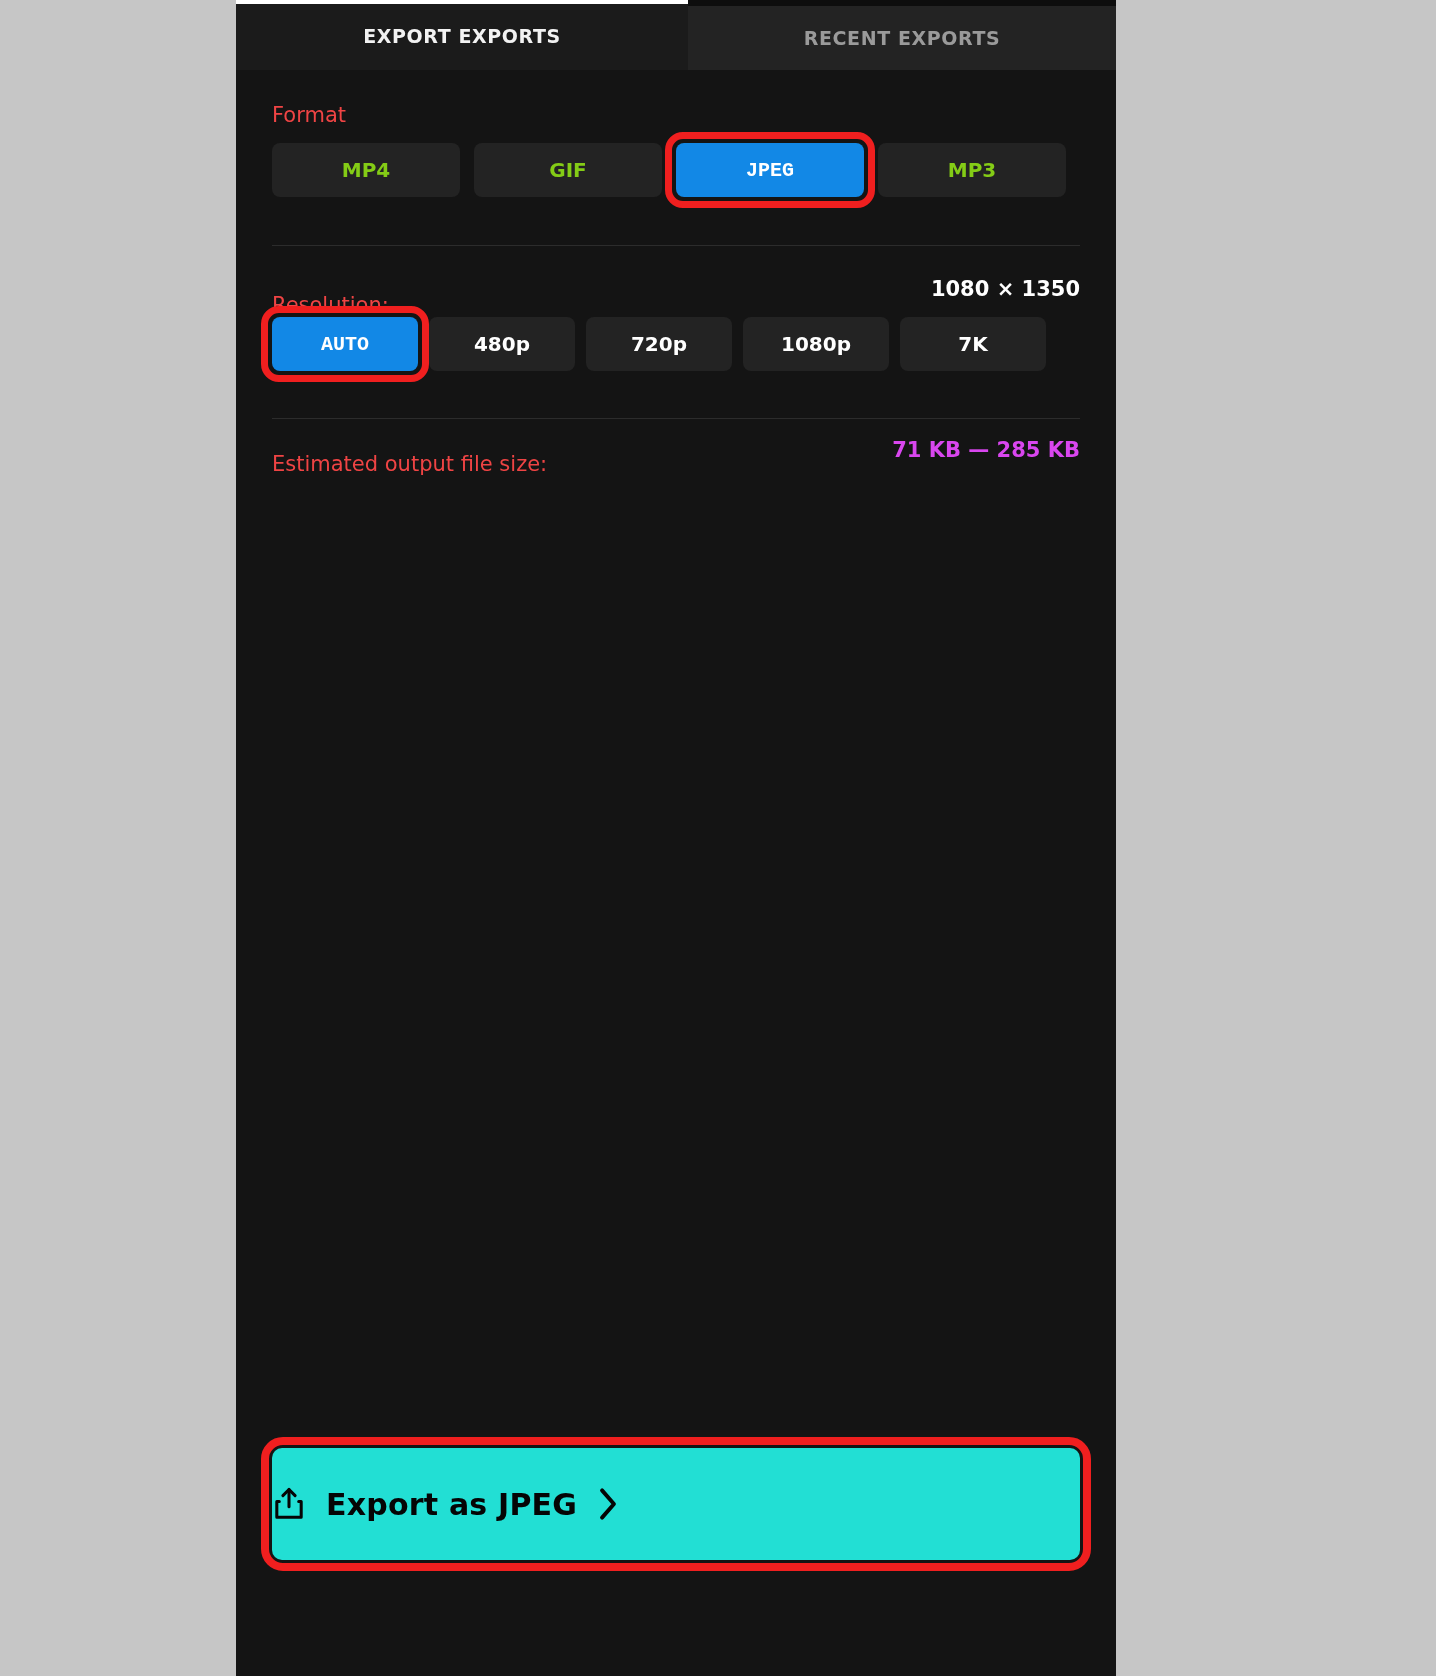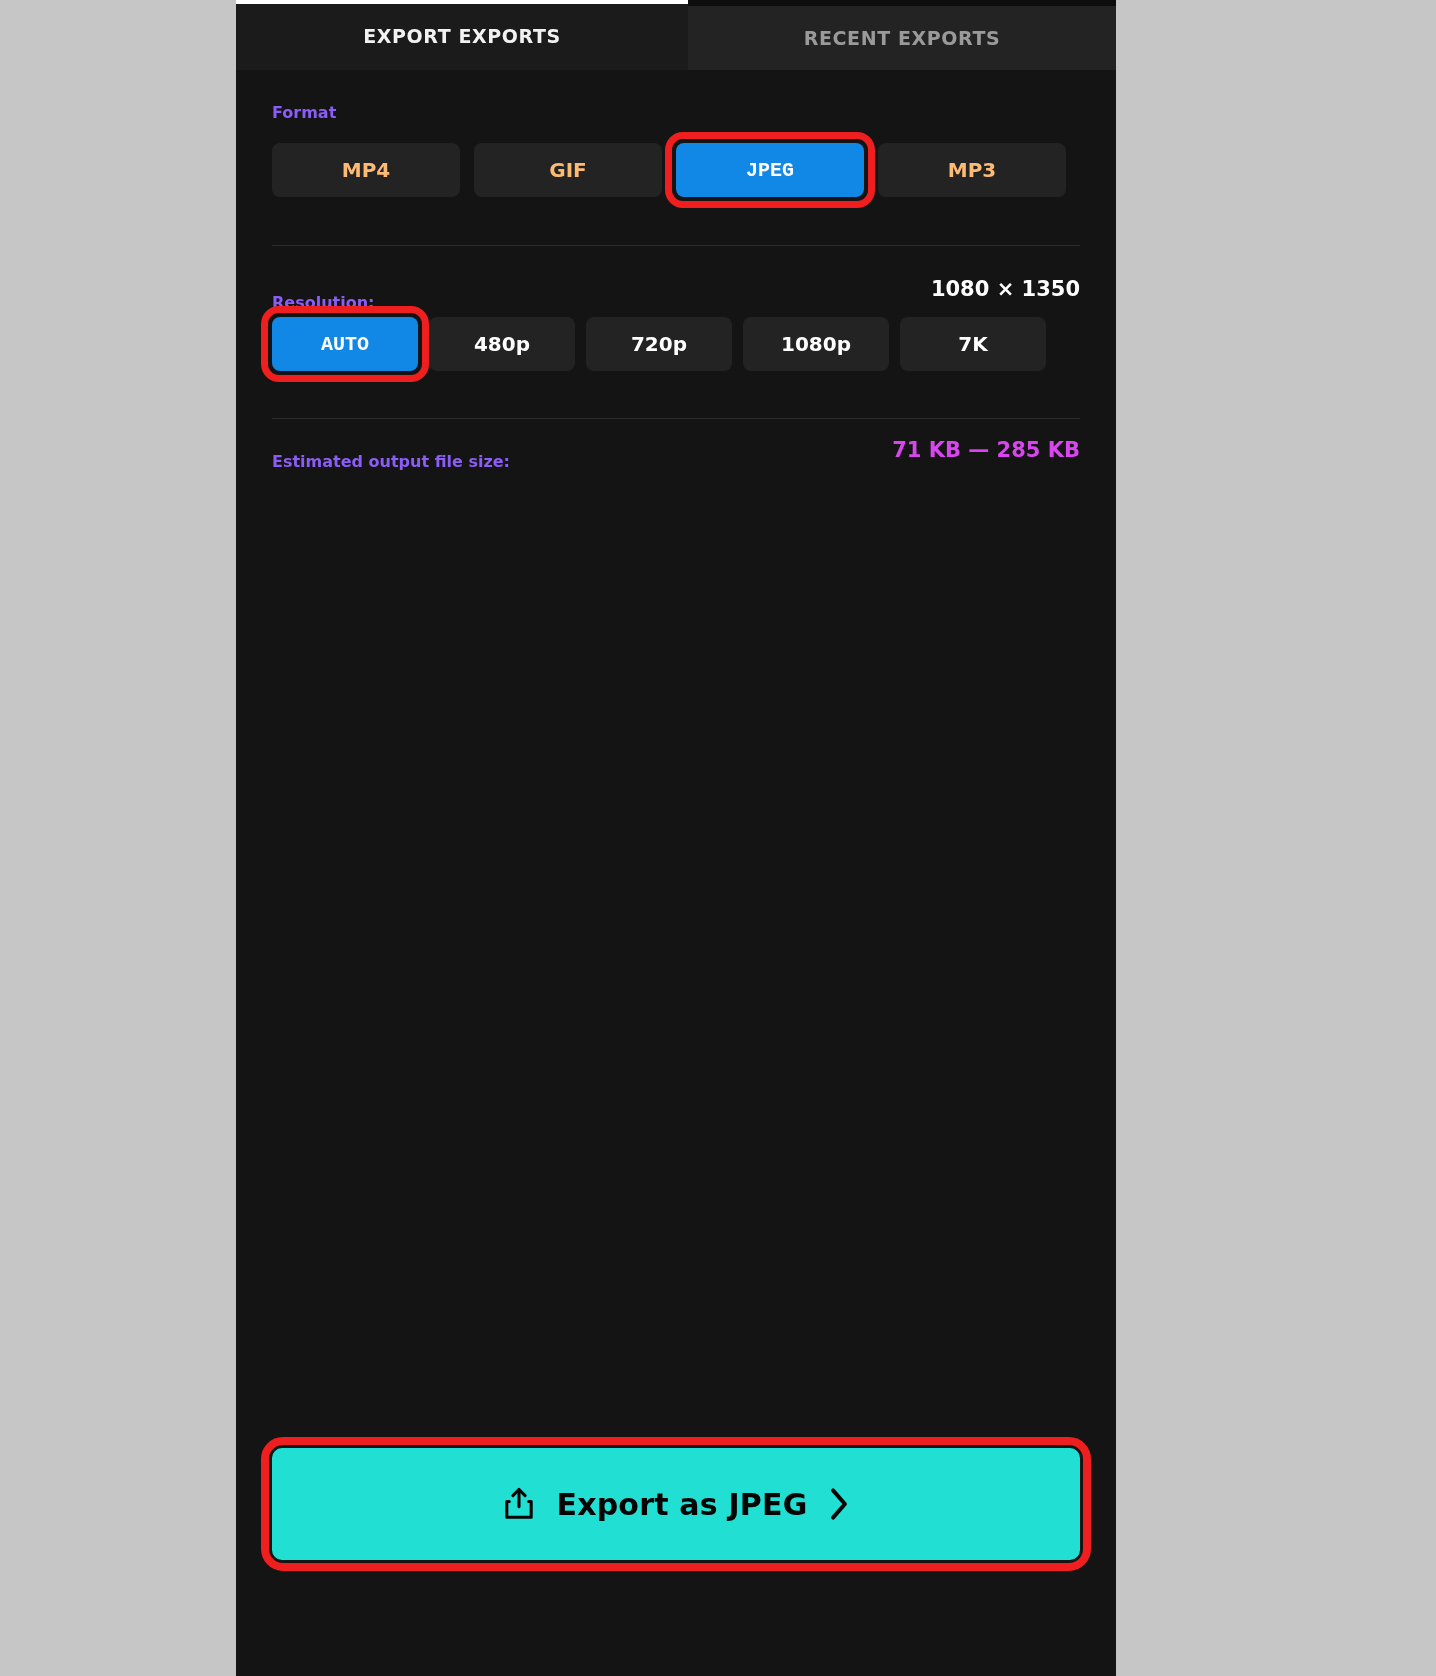--- a/index.html
+++ b/index.html
@@ -70,23 +70,23 @@
   #content {
     position: absolute;
     left: 0;
     top: 70px;
     width: 880px;
     bottom: 0;
   }
 
   .section-label {
     position: absolute;
-    color: #8b5cf6;
-    font-size: 16px;
-    font-weight: bold;
+    color: #ef4444;
+    font-size: 21px;
+    font-weight: normal;
   }
 
   
   #format-label { left: 36px; top: 33px; }
 
   .btn-row {
     position: absolute;
     display: flex;
   }
   #format-row {
@@ -99,21 +99,21 @@
     width: 188px;
     height: 54px;
   }
   .opt-btn {
     box-sizing: border-box;
     display: flex;
     align-items: center;
     justify-content: center;
     border-radius: 8px;
     background: #232323;
-    color: #fdba74;
+    color: #84cc16;
     font-size: 20px;
     font-weight: 600;
     cursor: pointer;
     user-select: none;
     position: relative;
   }
   .opt-btn.selected {
     background: #1288e6;
     color: #ffffff;
     font-family: Liberation Mono, monospace;
@@ -183,21 +183,21 @@
     position: absolute;
     left: 36px;
     top: 1378px;
     width: 808px;
     height: 112px;
     border-radius: 10px;
     background: #22dfd4;
     color: #050505;
     display: flex;
     align-items: center;
-    justify-content: center;
+    justify-content: flex-start;
     gap: 20px;
     cursor: pointer;
     user-select: none;
   }
   #export-button::after {
     content: "";
     position: absolute;
     left: -11px;
     top: -11px;
     right: -11px;

